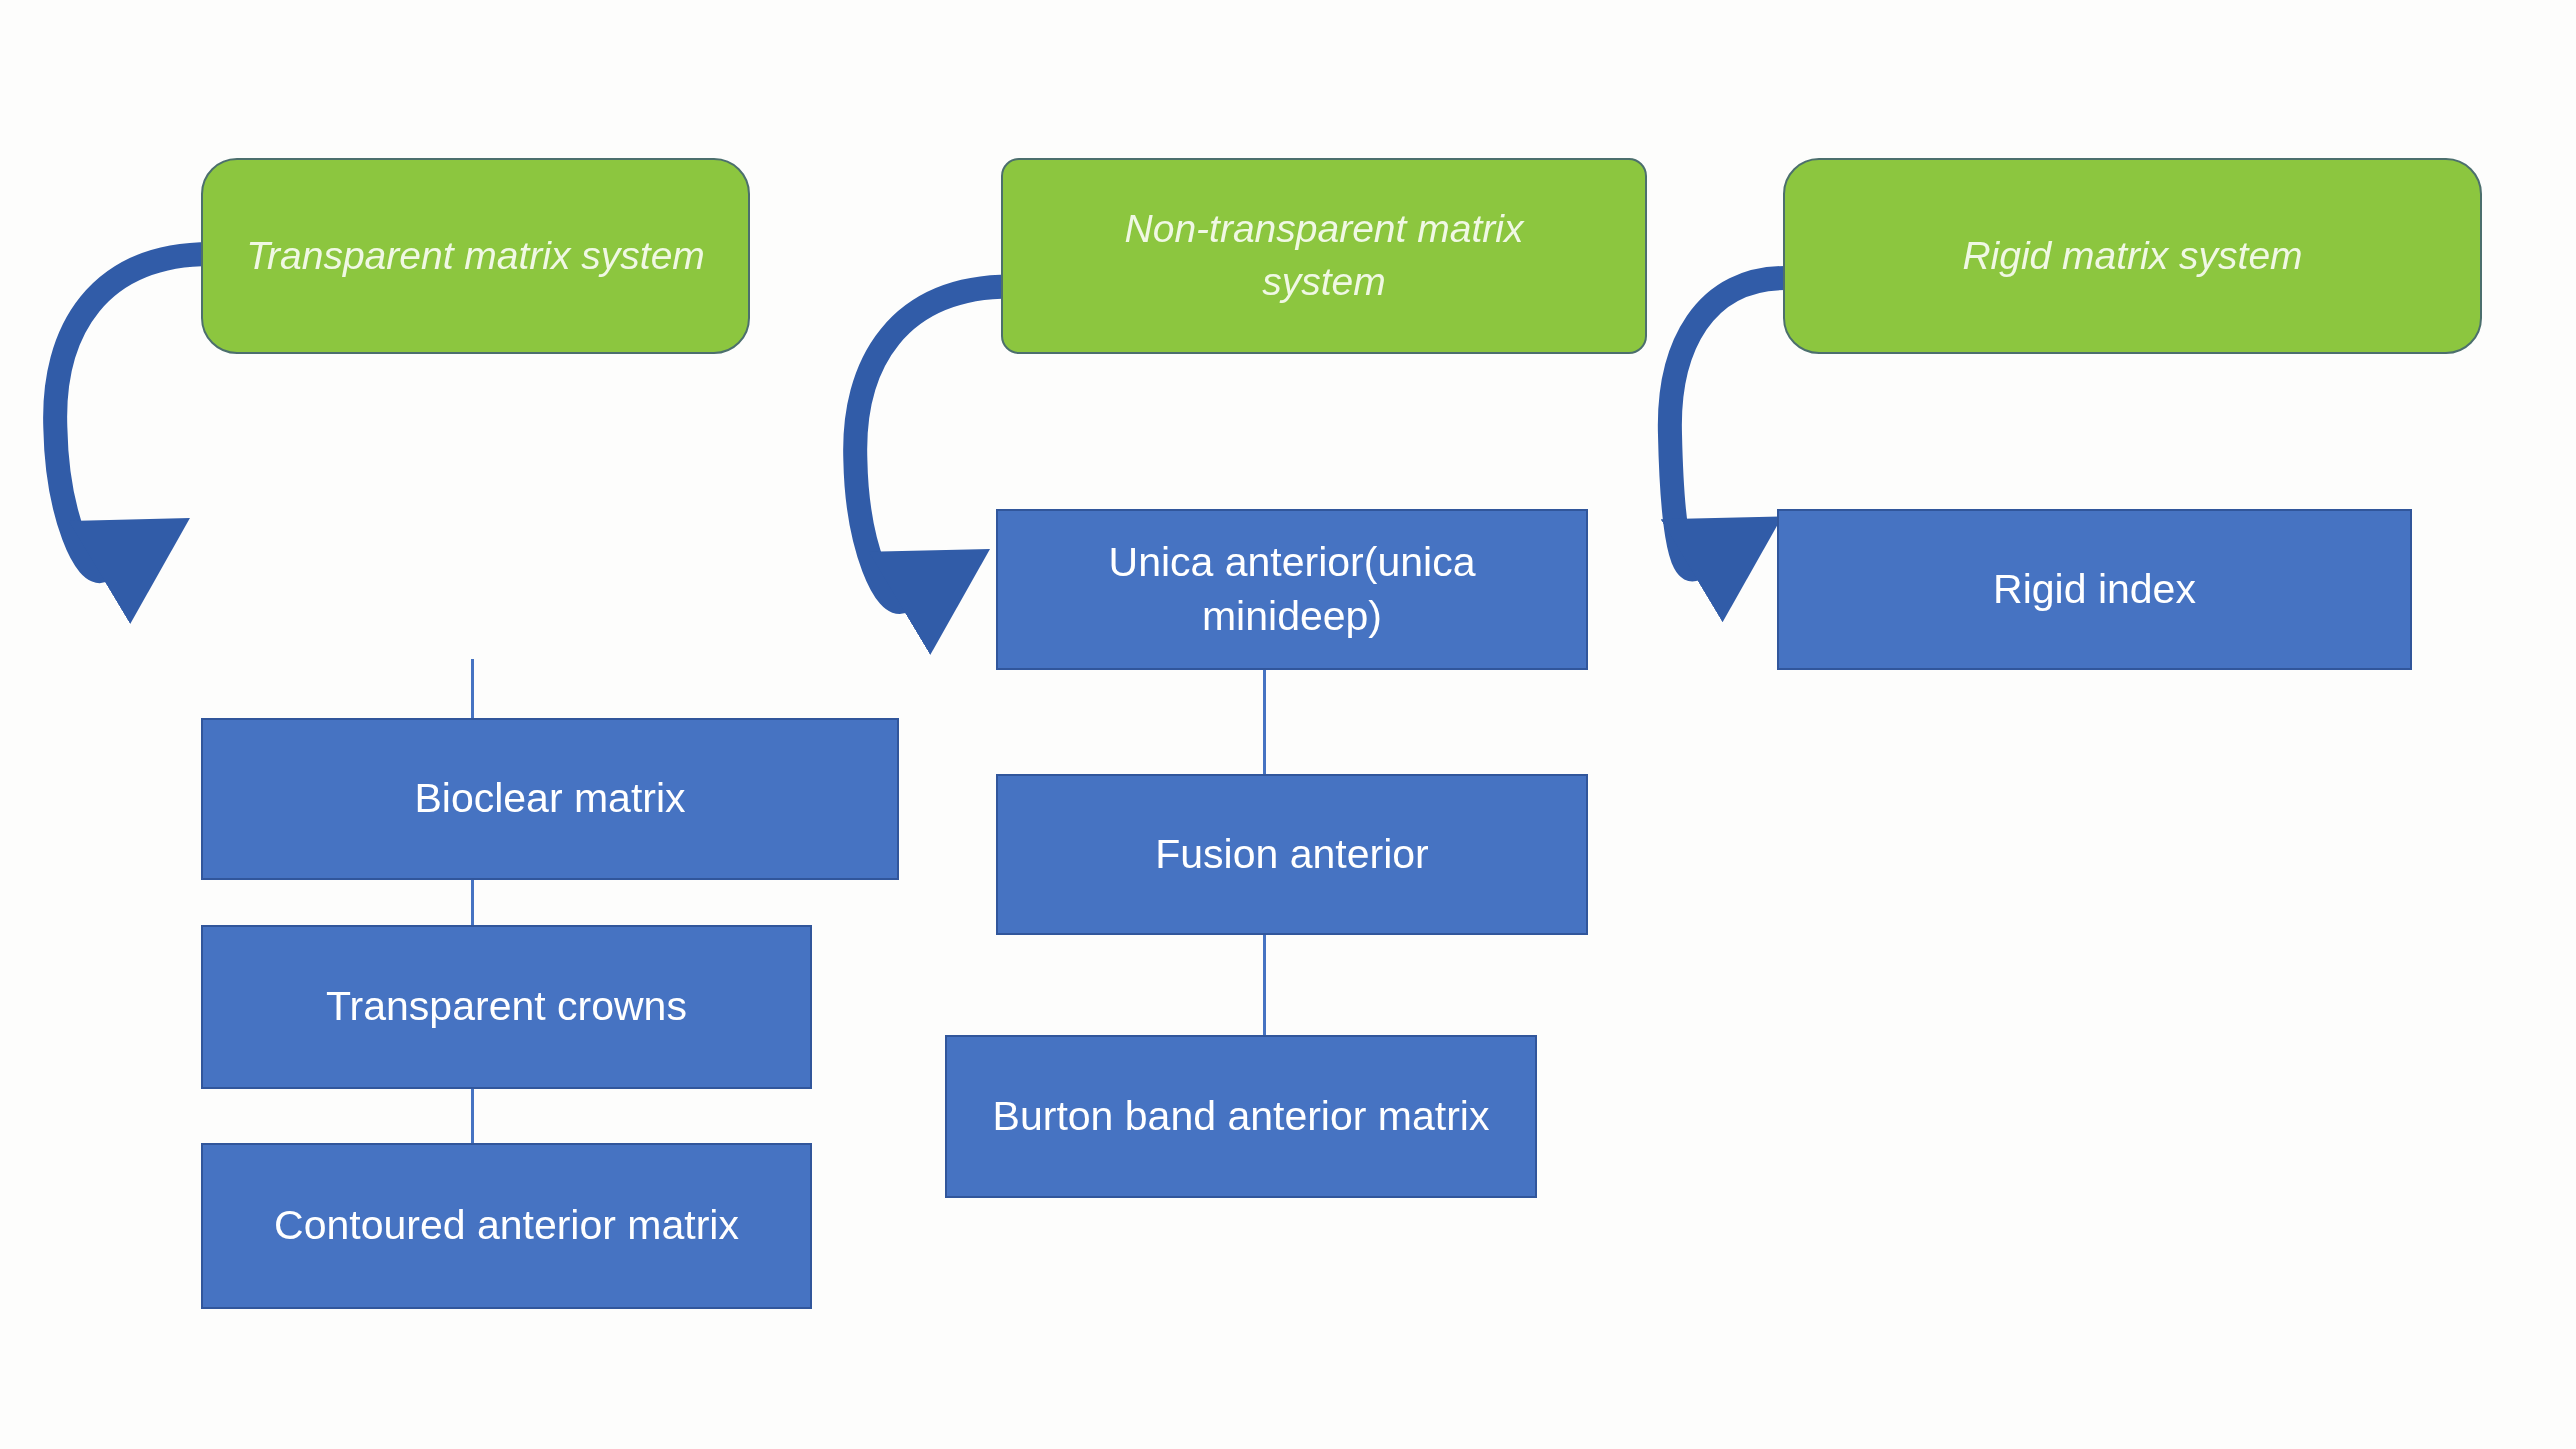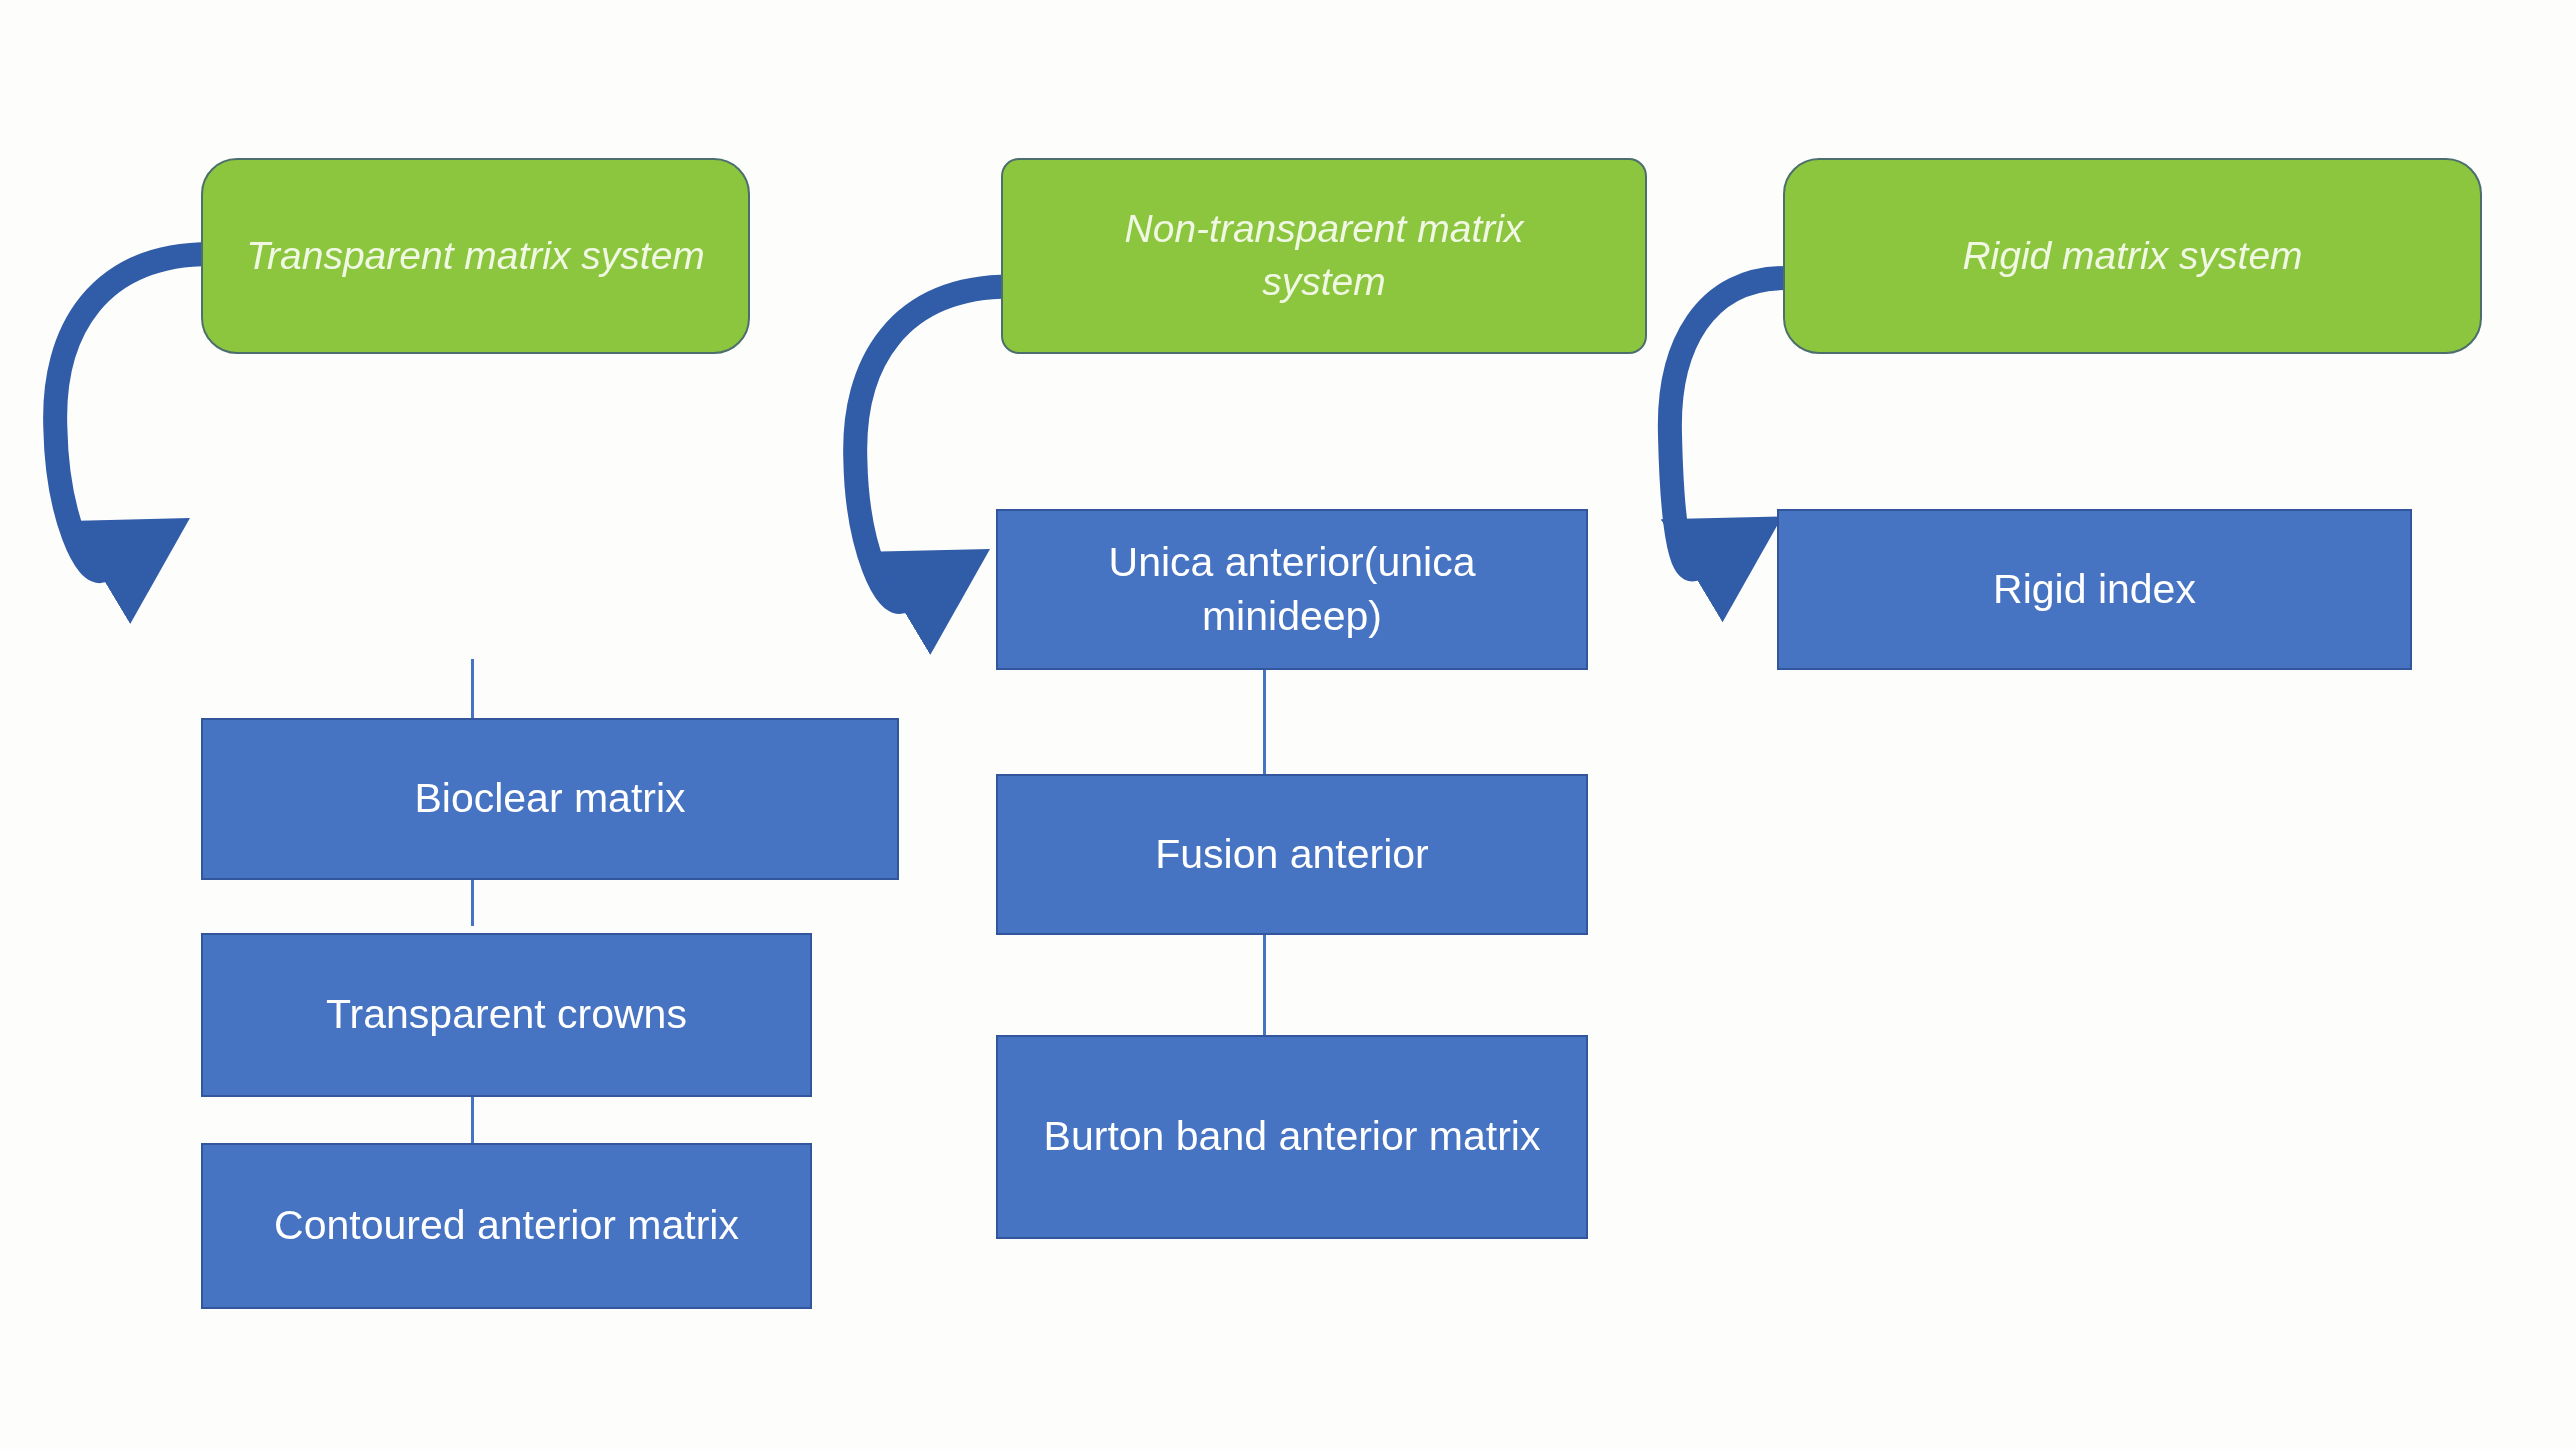--- a/index.html
+++ b/index.html
@@ -90,34 +90,34 @@
   <div class="hdr" style="left:1001px; top:158px; width:646px; height:196px;border-radius:18px;">
     <span class="w540">Non-transparent matrix system</span>
   </div>
   <div class="hdr" style="left:1783px; top:158px; width:699px; height:196px;">
     <span>Rigid matrix system</span>
   </div>
 
   <div class="node" style="left:201px; top:718px; width:698px; height:162px;">
     <span>Bioclear matrix</span>
   </div>
-  <div class="node" style="left:201px; top:925px; width:611px; height:164px;margin-top:8px;">
+  <div class="node" style="left:201px; top:925px; width:611px; height:164px;">
     <span>Transparent crowns</span>
   </div>
   <div class="node" style="left:201px; top:1143px; width:611px; height:166px;">
     <span>Contoured anterior matrix</span>
   </div>
 
   <div class="node" style="left:996px; top:509px; width:592px; height:161px;">
     <span class="w580">Unica anterior(unica minideep)</span>
   </div>
   <div class="node" style="left:996px; top:774px; width:592px; height:161px;">
     <span>Fusion anterior</span>
   </div>
-  <div class="node" style="left:996px; top:1035px; width:592px; height:204px;">
+  <div class="node" style="left:945px; top:1035px; width:592px; height:163px;">
     <span>Burton band anterior matrix</span>
   </div>
 
   <div class="node" style="left:1777px; top:509px; width:635px; height:161px;">
     <span>Rigid index</span>
   </div>
 
 </div>
 
 

